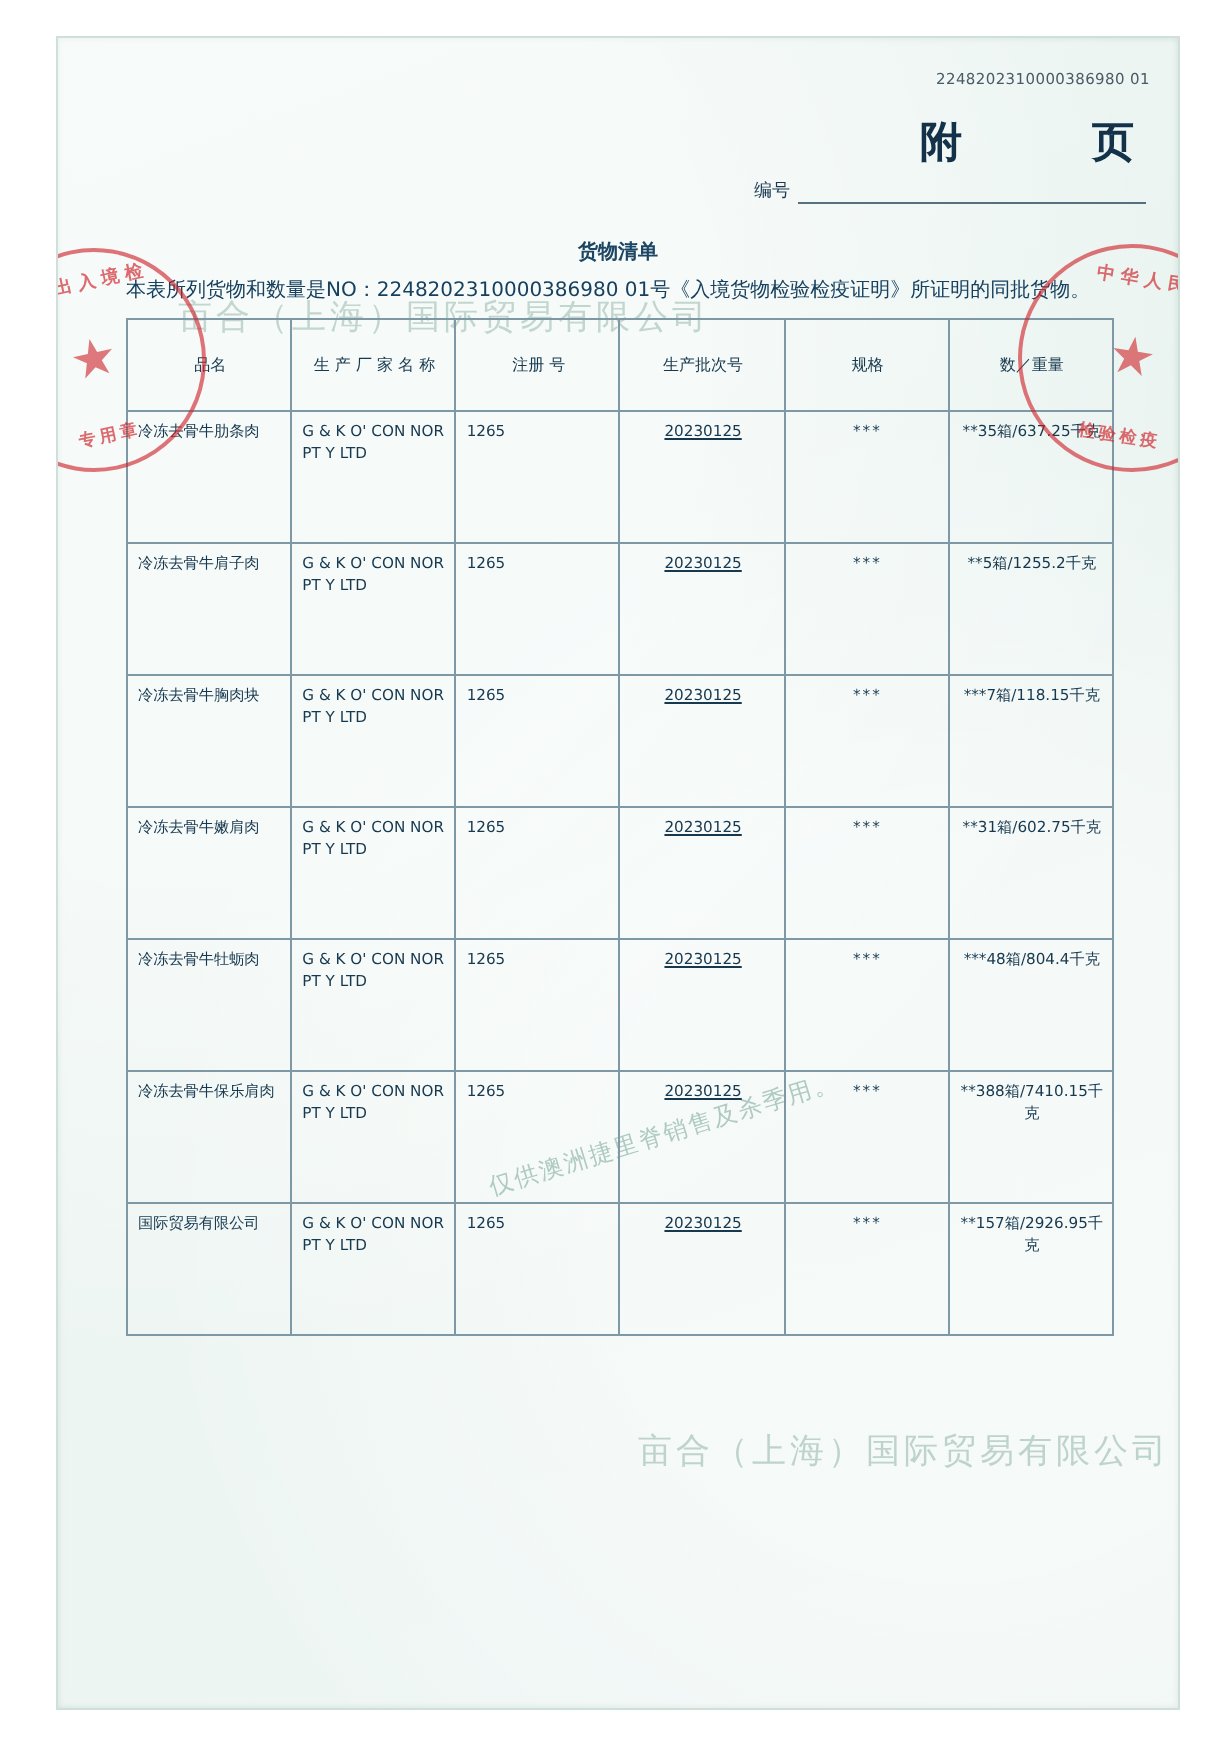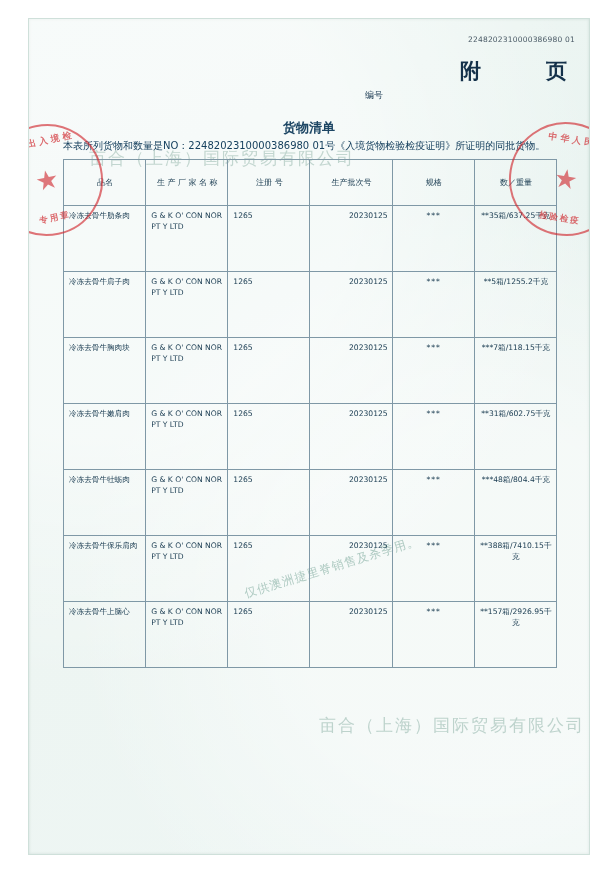--- a/index.html
+++ b/index.html
@@ -33,31 +33,31 @@
     font-family:"DejaVu Serif","Liberation Serif",serif;
     font-size:21px;letter-spacing:22px;
     color:#14314a;font-weight:700;
     text-indent:22px;
   }
   .barcode-no{
     position:absolute;top:16px;right:14px;
     font-size:7.5px;color:#4a5a66;letter-spacing:.2px;
   }
   .numline{
-    position:absolute;top:70px;right:28px;
+    position:absolute;top:70px;right:16px;
     width:196px;
-    display:flex;align-items:flex-start;gap:4px;
-    font-size:9px;color:#1b3a52;flex-direction:column;
+    display:flex;align-items:center;gap:4px;
+    font-size:9px;color:#1b3a52;
   }
   .numline .lbl{white-space:nowrap;padding-bottom:1px;}
   .numline .rule{flex:1;border-bottom:1px solid #56707f;height:11px;}
 
   .subhead{
     position:absolute;top:100px;left:0;width:100%;
-    text-align:center;font-size:13px;color:#1d4664;font-weight:700;
+    text-align:center;font-size:10px;color:#1d4664;font-weight:700;
   }
   .notice{
     position:absolute;top:120px;left:34px;right:26px;
     font-size:10px;color:#16405e;line-height:1.3;
     text-align:left;
   }
 
   table.goods{
     position:absolute;top:140px;left:34px;
     width:494px;
@@ -77,21 +77,21 @@
     text-align:center;
     font-weight:400;
     height:38px;
     vertical-align:middle;
     font-size:8px;
   }
   table.goods td{height:58px;}
   td.c-name{width:62px;}
   td.c-maker{width:62px;}
   td.c-reg{width:54px;text-align:left;}
-  td.c-batch{width:86px;text-align:right;}
+  td.c-batch{width:86px;text-align:center;text-decoration:underline;}
   td.c-spec{width:80px;text-align:center;letter-spacing:1px;}
   td.c-qty{width:150px;text-align:center;}
   .stars{letter-spacing:2px;}
 
   
   .stamp{
     position:absolute;
     border-radius:50%;
     border:2.5px solid rgba(206,32,38,.62);
     color:rgba(206,32,38,.66);
@@ -213,21 +213,21 @@
       </tr>
       <tr>
         <td class="c-name">冷冻去骨牛保乐肩肉</td>
         <td class="c-maker">G &amp; K O' CON NOR PT Y LTD</td>
         <td class="c-reg">1265</td>
         <td class="c-batch">20230125</td>
         <td class="c-spec stars">***</td>
         <td class="c-qty">**388箱/7410.15千克</td>
       </tr>
       <tr>
-        <td class="c-name">冷冻去骨牛上脑心</td>
+        <td class="c-name">国际贸易有限公司</td>
         <td class="c-maker">G &amp; K O' CON NOR PT Y LTD</td>
         <td class="c-reg">1265</td>
         <td class="c-batch">20230125</td>
         <td class="c-spec stars">***</td>
         <td class="c-qty">**157箱/2926.95千克</td>
       </tr>
     </tbody>
   </table>
 
   <div class="stamp stamp-left">

